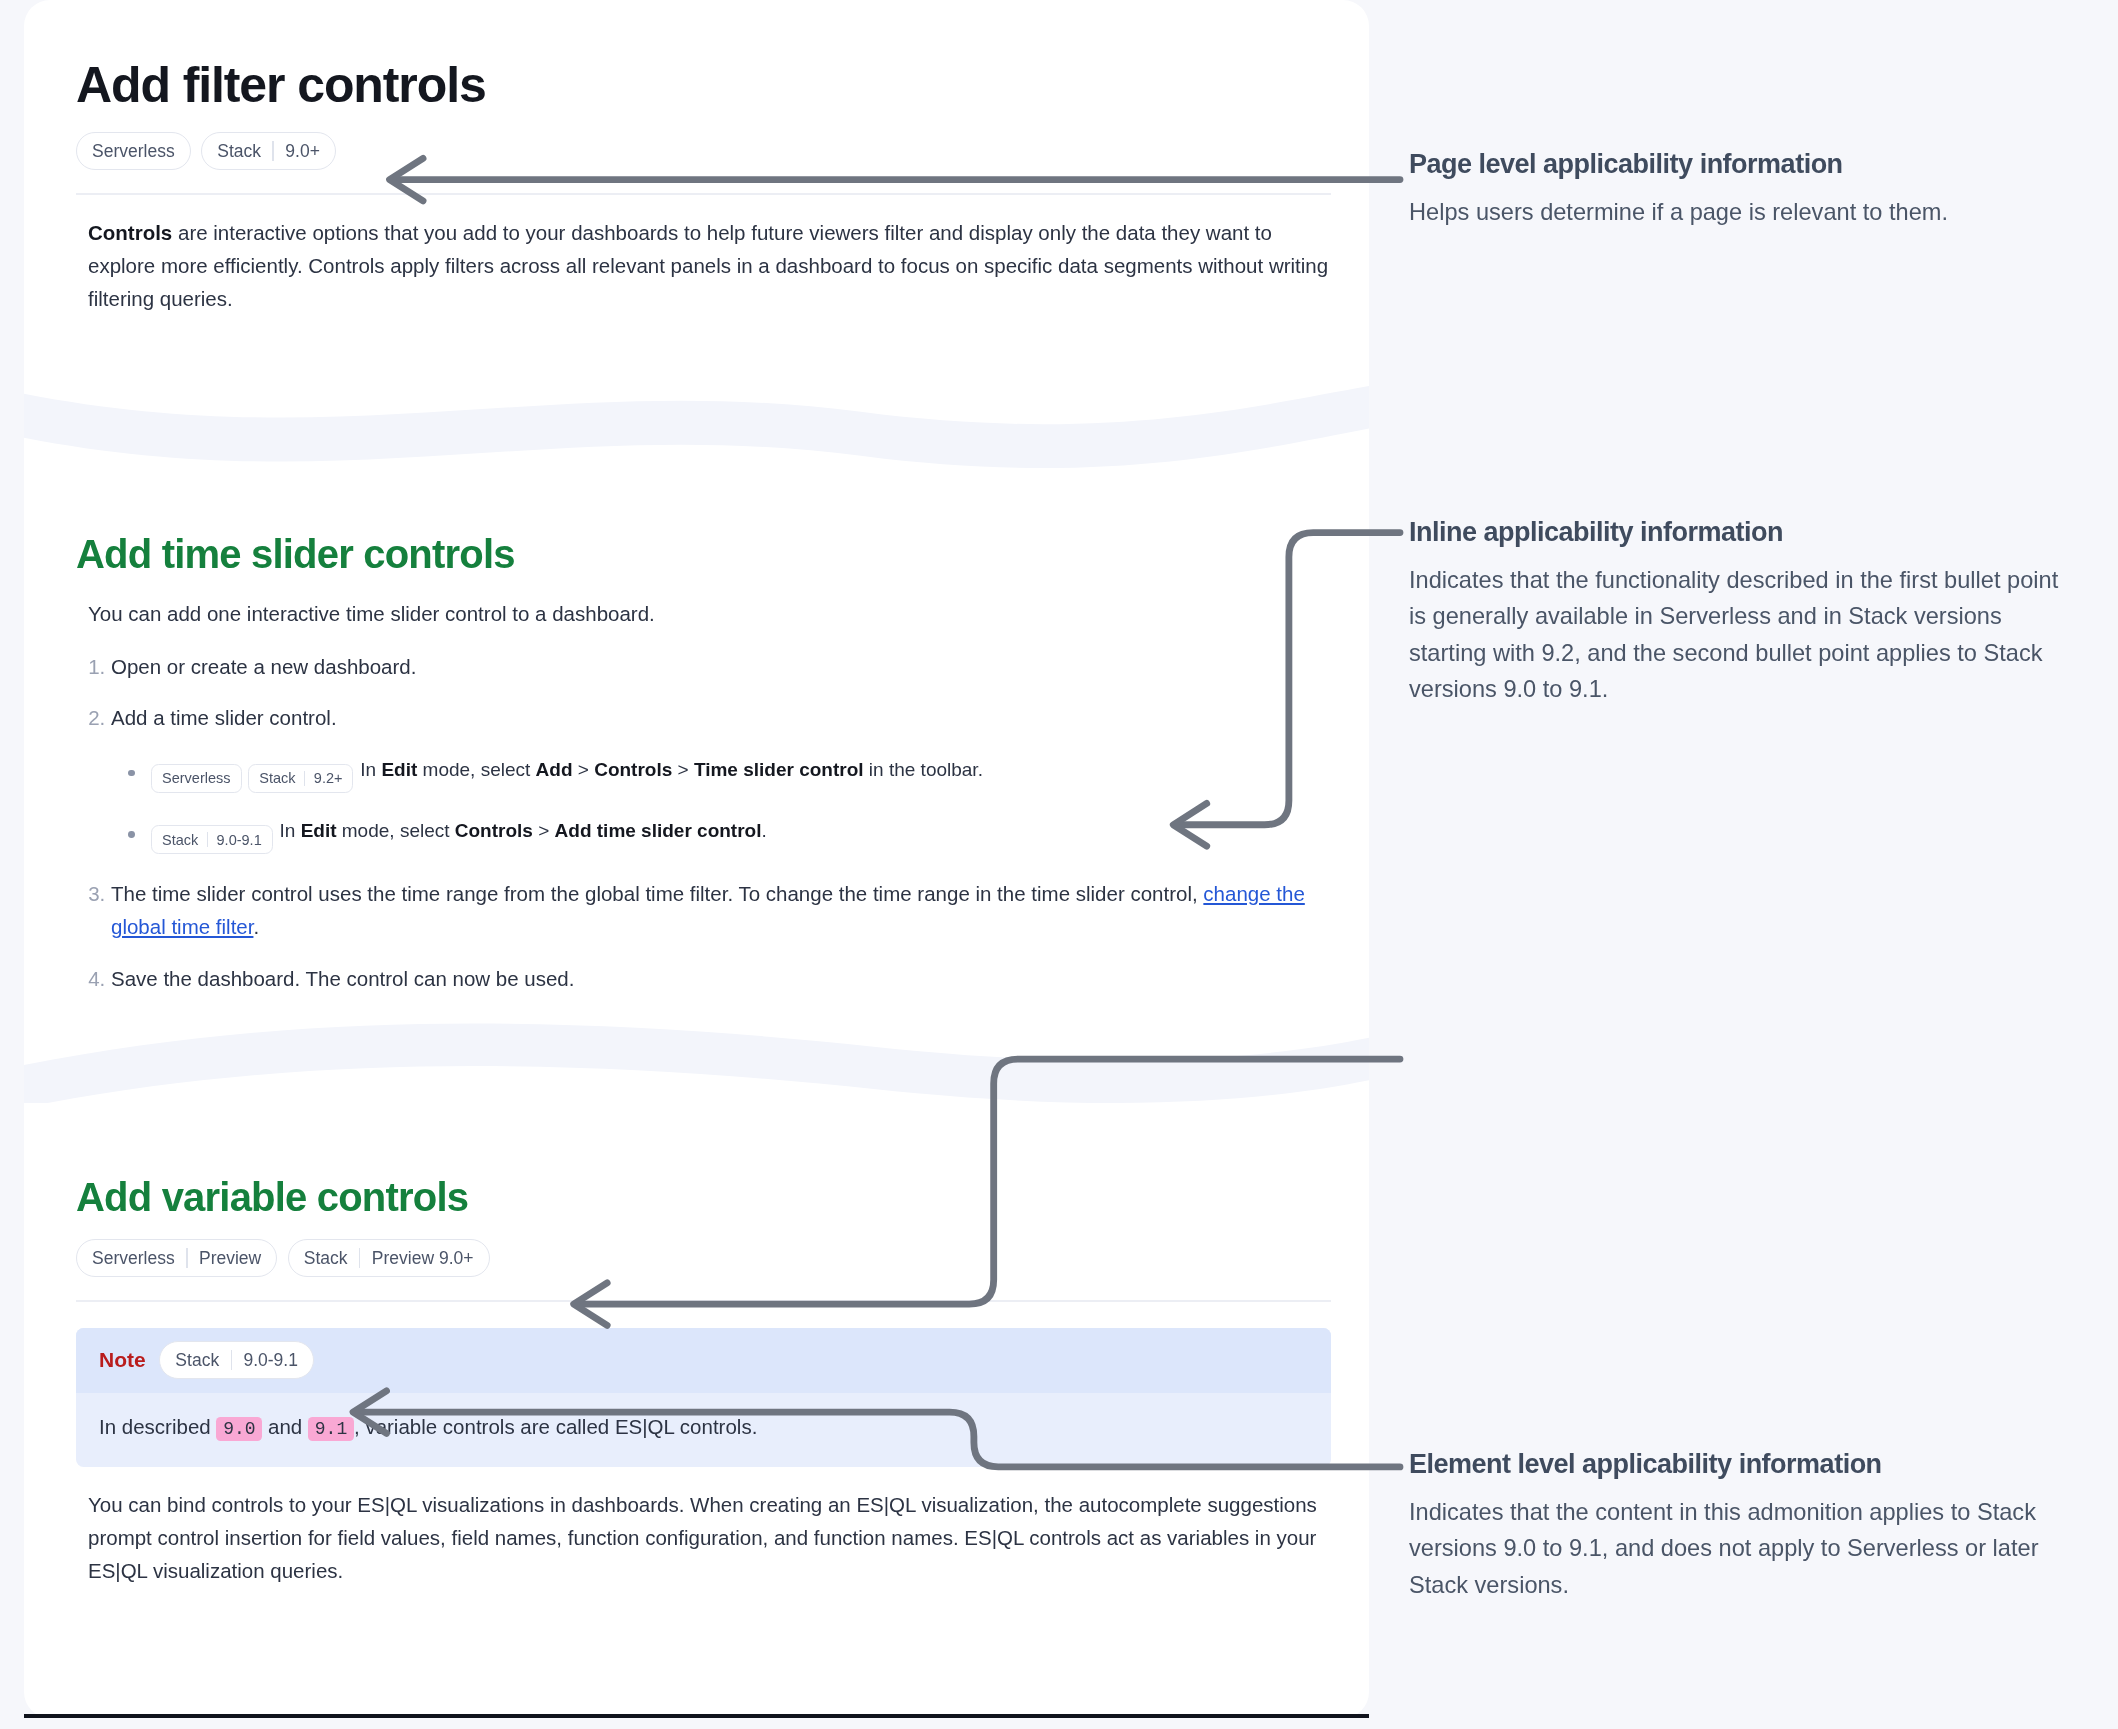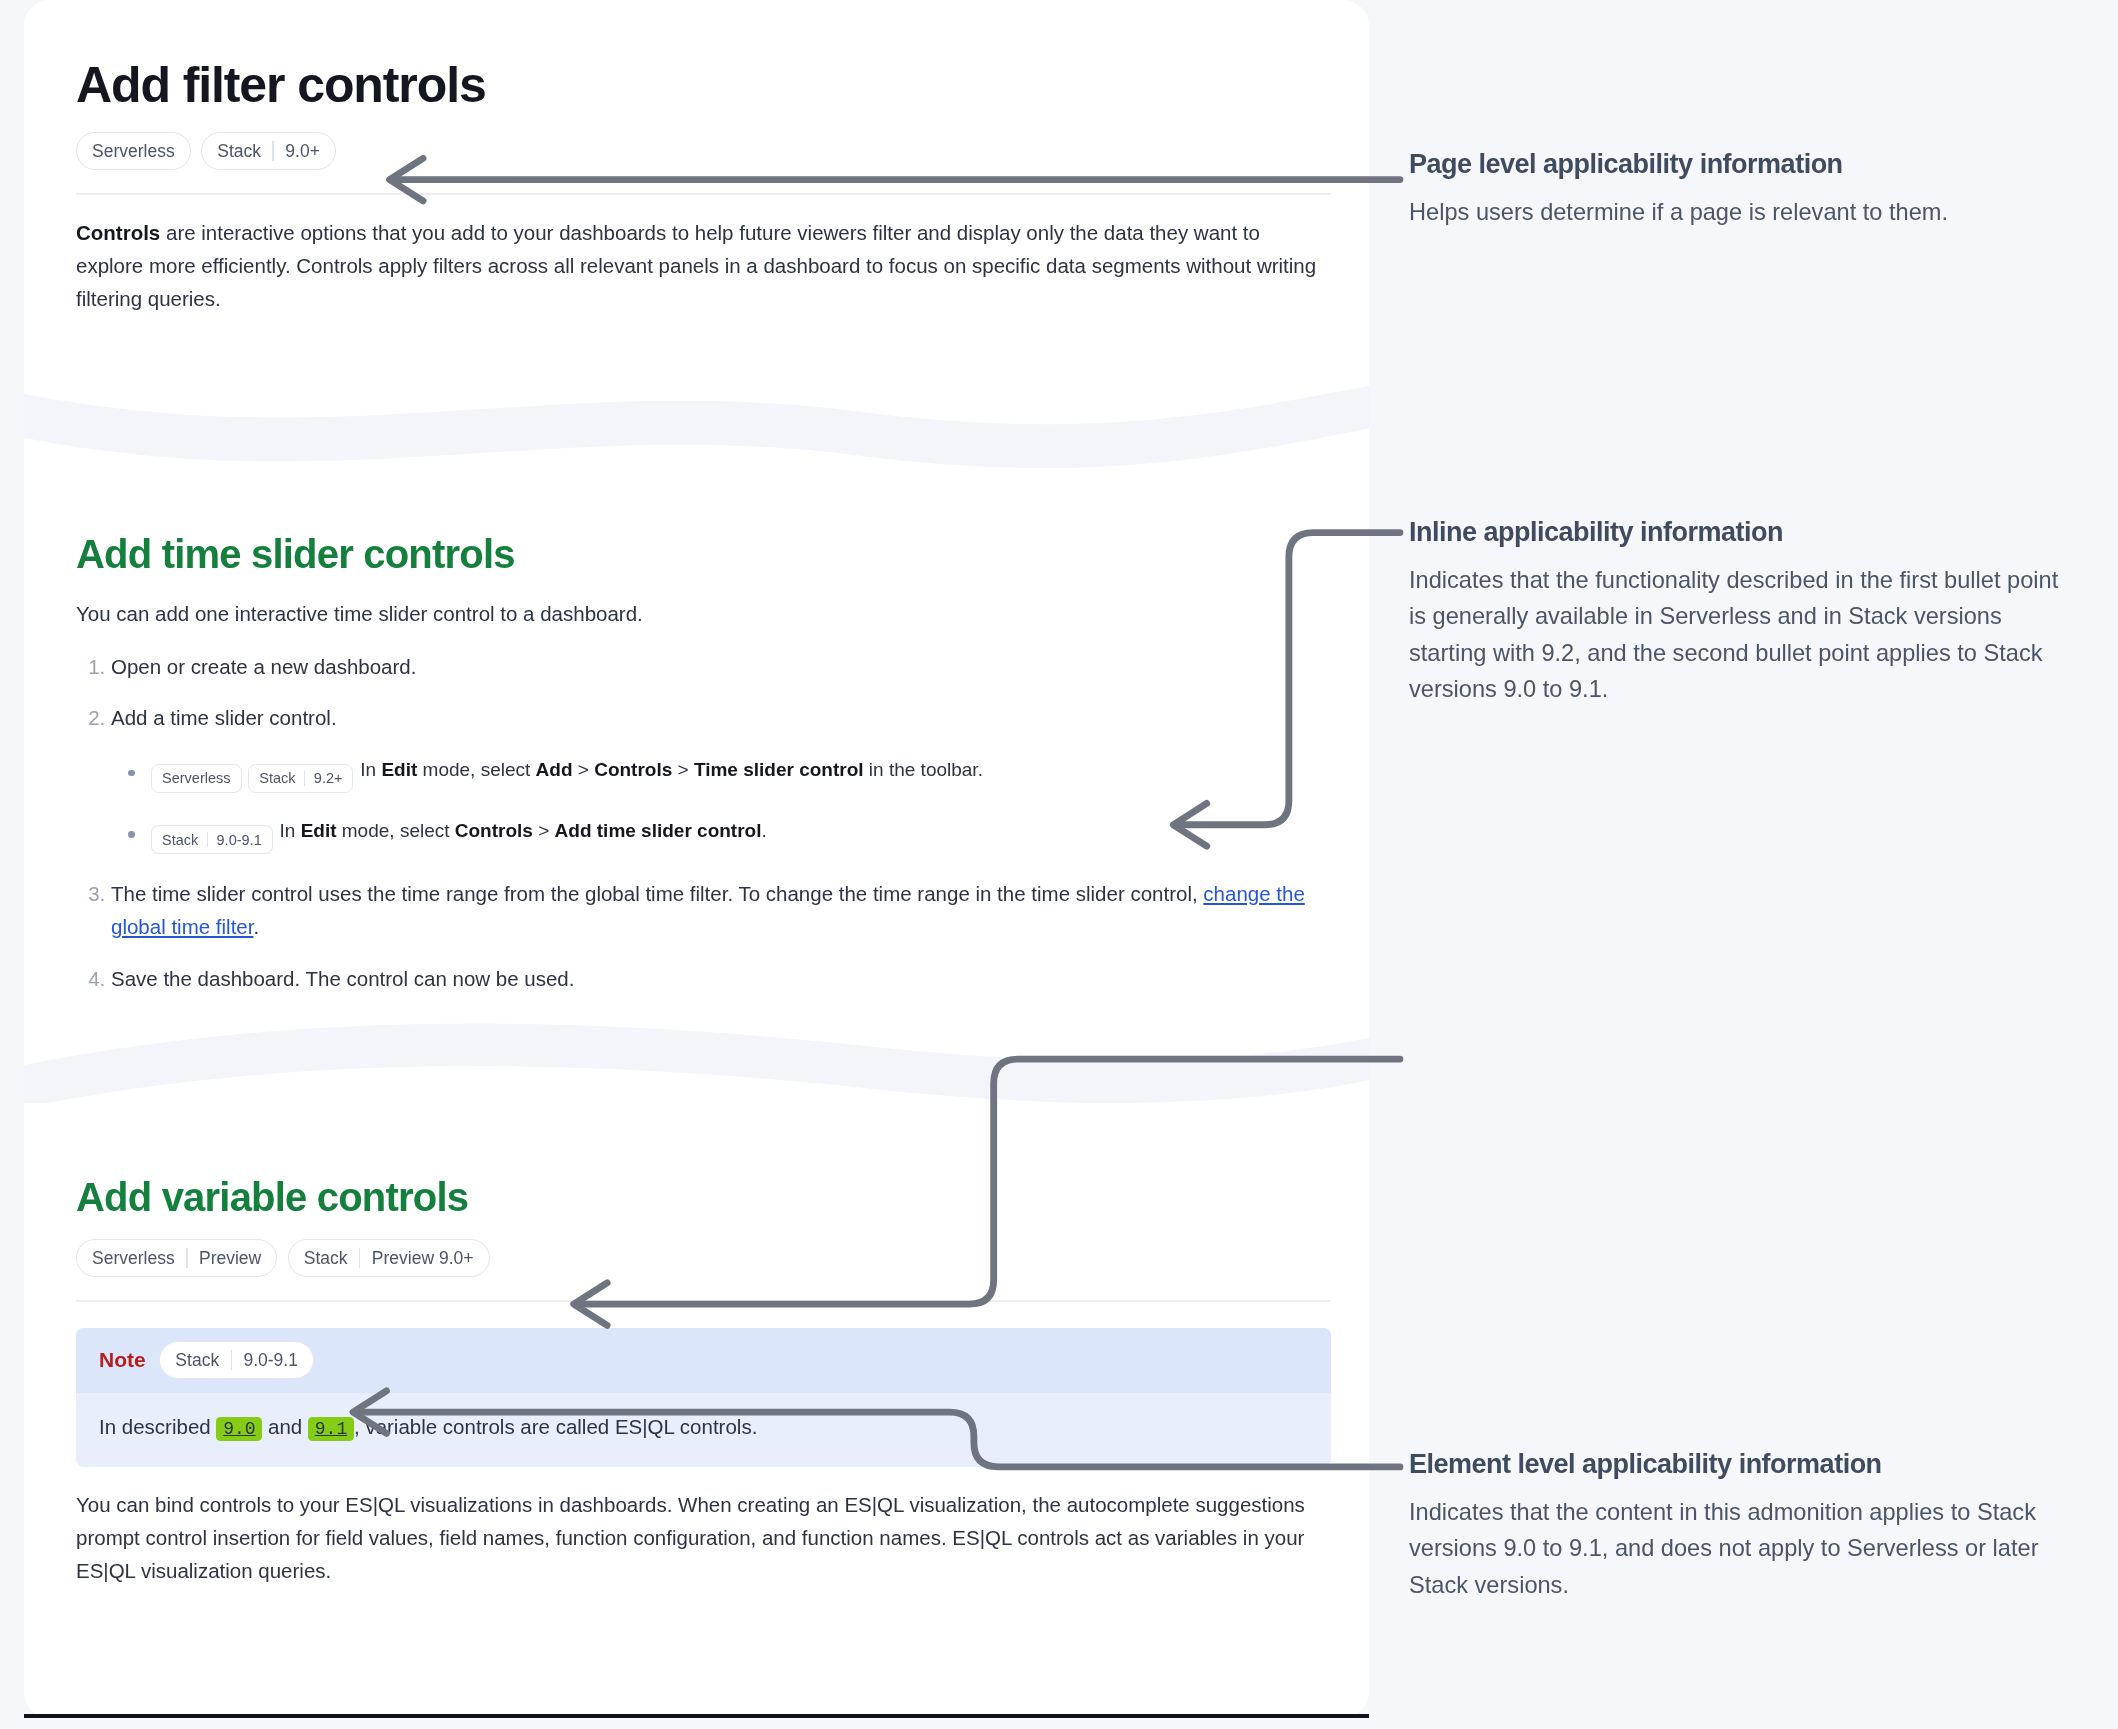--- a/index.html
+++ b/index.html
@@ -87,21 +87,21 @@
 
   .hr {
     height: 1.5px; background: #eceef4;
     margin-top: 23px;
   }
 
   p.body {
     font-size: 20.5px;
     line-height: 1.62;
     color: #2c3343;
-    margin: 21px 0 0 0;
+    margin: 21px 0 0 12px;
   }
   p.body b, .ol li b, .ul li b { color: #14171f; font-weight: bold; }
 
   a.link { color: #2457d6; text-decoration: underline; }
 
   ol.ol { margin: 20px 0 0 0; padding-left: 35px; }
   ol.ol > li {
     font-size: 20.5px; line-height: 1.62; color: #2c3343;
     margin-bottom: 18px;
   }
@@ -131,25 +131,24 @@
     display: flex; align-items: center; gap: 13.7px;
     background: #dce6fb;
     padding: 13.7px 23px;
   }
   .note-label { font-size: 21px; font-weight: bold; color: #b91c1c; }
   .note-body { padding: 18px 23px 23px 23px; font-size: 20.5px; line-height: 1.55; color: #2c3343; }
 
   code.chip {
     font-family: "Liberation Mono", monospace;
     font-size: 18px;
-    background: #84cc16;
+    background: #f9a8d4;
     border-radius: 4.6px;
     padding: 2.3px 6.8px;
     color: #2c3343;
-    text-decoration: underline;
   }
 
   
   .ann { position: absolute; left: 1409px; width: 654px; }
   .ann-title {
     font-size: 27px; font-weight: bold;
     color: #3f4b5e; letter-spacing: -0.5px;
     line-height: 1.15; margin: 0;
   }
   .ann-text {

